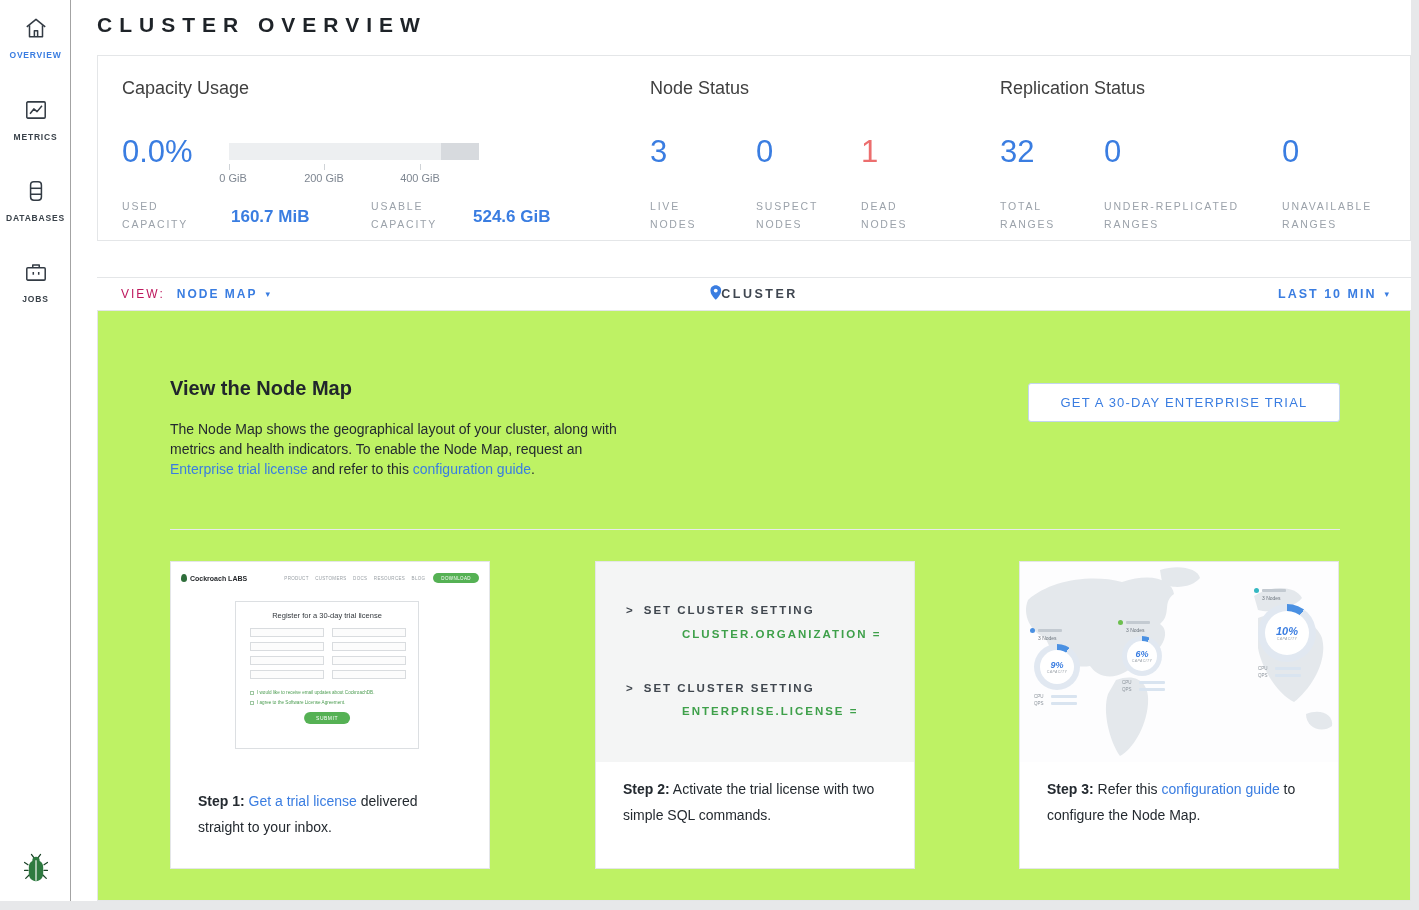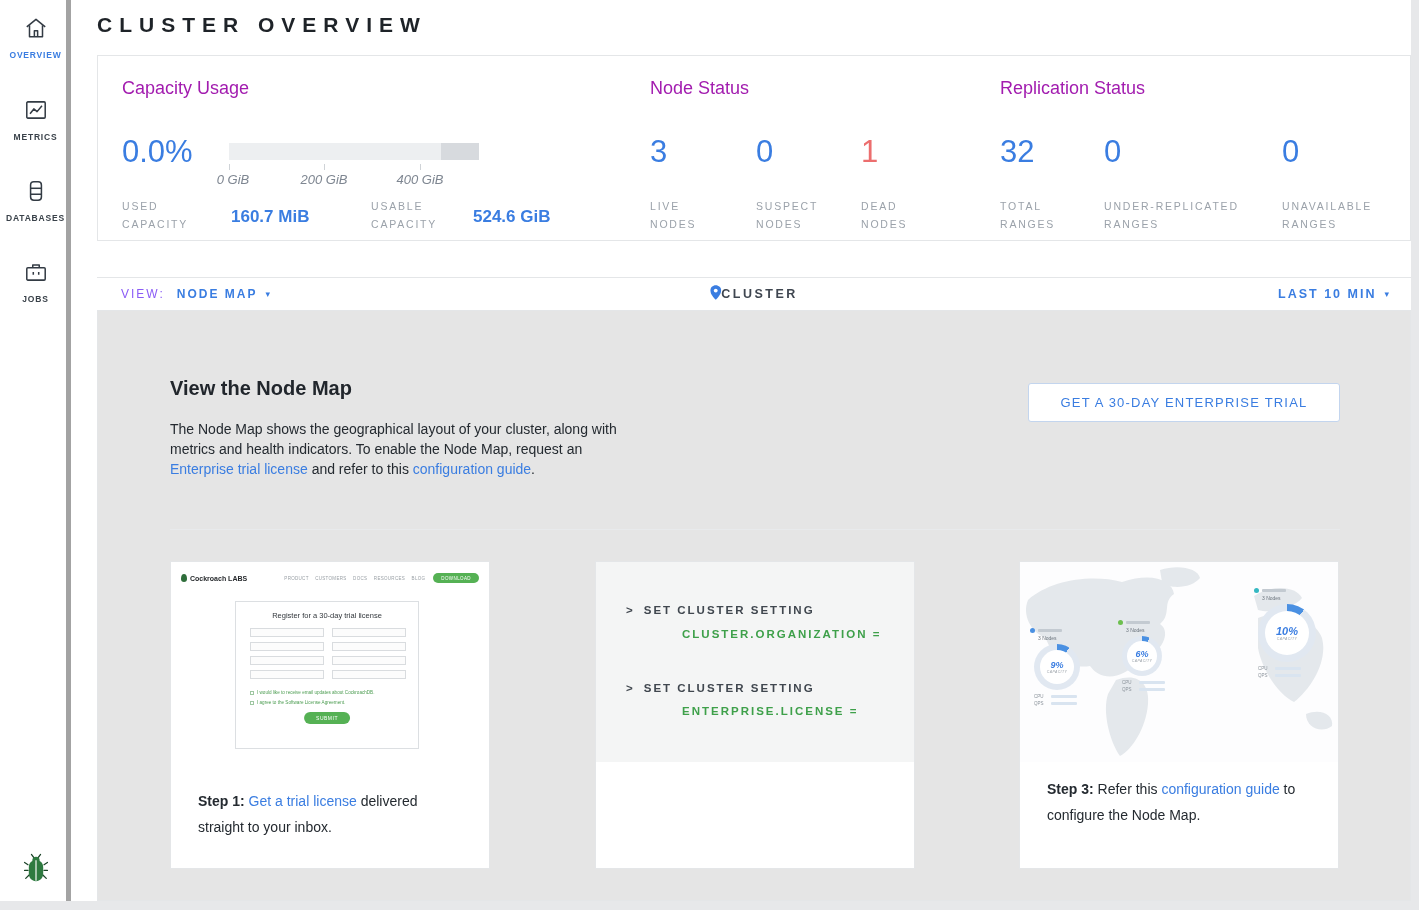--- a/index.html
+++ b/index.html
@@ -4,66 +4,66 @@
 <style>
   * { margin:0; padding:0; box-sizing:border-box; }
   html,body { width:1419px; height:910px; }
   body {
     font-family:"Liberation Sans","DejaVu Sans",sans-serif;
     background:#e7e8ea; color:#242a30; overflow:hidden; position:relative;
   }
   .app { position:absolute; left:0; top:0; width:1411px; height:901px; background:#fff; }
 
   
-  .sidebar { position:absolute; left:0; top:0; width:71px; height:100%; background:#fff; border-right:5px solid #a3a3a3; }
+  .sidebar { position:absolute; left:0; top:0; width:71px; height:100%; background:#fff; border-right:1px solid #a3a3a3; }
   .nav-item { position:absolute; left:0; width:71px; text-align:center; cursor:pointer; }
   .nav-item .nav-label { display:block; font-size:8.5px; letter-spacing:.8px; color:#3a424a; font-weight:700; margin-top:5px; }
   .nav-item.active .nav-label { color:#3a7de1; }
   .ni-overview{top:15px} .ni-metrics{top:97px} .ni-databases{top:178px} .ni-jobs{top:259px}
   .sidebar-logo { position:absolute; left:0; bottom:14px; width:71px; text-align:center; cursor:pointer; }
 
   
   .main-title { position:absolute; left:97px; top:13px; font-size:21px; font-weight:700; letter-spacing:7px; color:#1e2328; }
 
   
   .summary-card { position:absolute; left:97px; top:55px; width:1314px; height:186px; border:1px solid #e4e6e8; background:#fff; }
-  .sec-title { position:absolute; top:22px; font-size:18px; font-weight:500; color:#a21caf; }
+  .sec-title { position:absolute; top:22px; font-size:18px; font-weight:500; color:#404040; }
   .st-cap{left:24px} .st-node{left:552px} .st-rep{left:902px}
   .big { position:absolute; top:78px; font-size:31px; font-weight:400; color:#3a7de1; }
   .big.red { color:#ec6e6e; }
   .b-pct{left:24px} .b-live{left:552px} .b-suspect{left:658px} .b-dead{left:763px}
   .b-total{left:902px} .b-under{left:1006px} .b-unavail{left:1184px}
   .mini-label { position:absolute; top:141px; font-size:10.5px; letter-spacing:1.8px; color:#9ba2aa; line-height:18px; font-weight:500; }
   .mini-label span { display:block; white-space:nowrap; }
   .ml-used{left:24px} .ml-usable{left:273px} .ml-live{left:552px} .ml-suspect{left:658px} .ml-dead{left:763px}
   .ml-total{left:902px} .ml-under{left:1006px} .ml-unavail{left:1184px}
   .stat-value { position:absolute; top:151px; font-size:17px; color:#3a7de1;font-weight:bold; }
   .sv-used{left:133px} .sv-usable{left:375px}
 
   .gauge { position:absolute; left:131px; top:87px; width:250px; height:17px; background:#edeff1; }
   .gauge-end { position:absolute; right:0; top:0; width:38px; height:17px; background:#d7dade; }
   .gtick { position:absolute; top:21px; width:1px; height:6px; background:#cfd3d7; }
   .gt0{left:0} .gt200{left:95px} .gt400{left:191px}
-  .glabel { position:absolute; top:29px; font-size:13px; color:#7e8691; transform:translateX(-50%); white-space:nowrap;font-style:italic; }
+  .glabel { position:absolute; top:29px; font-size:11px; color:#7e8691; transform:translateX(-50%); white-space:nowrap; }
   .gl0{left:4px} .gl200{left:95px} .gl400{left:191px}
 
   
   .viewbar { position:absolute; left:97px; top:277px; width:1314px; height:34px; background:#fff;
              border-top:1px solid #e4e6e8; border-bottom:1px solid #e4e6e8; }
   .vb-left { position:absolute; left:24px; top:0; height:100%; display:flex; align-items:center; gap:12px; }
-  .vb-label { font-size:12px; letter-spacing:2px; color:#8b5cf6; }
+  .vb-label { font-size:12px; letter-spacing:2px; color:#be185d; }
   .vb-value { font-size:12px; letter-spacing:2px; color:#3a7de1; font-weight:600; display:flex; align-items:center; gap:8px; cursor:pointer; }
   .caret { font-size:9px; color:#3a7de1; line-height:1; }
   .vb-center { position:absolute; left:50%; transform:translateX(-50%); top:0; height:100%; display:flex; align-items:center; }
   .vb-cluster { font-size:12.5px; letter-spacing:2.5px; color:#3f4650; font-weight:600; }
   .vb-right { position:absolute; right:22px; top:0; height:100%; display:flex; align-items:center; gap:8px; cursor:pointer; }
   .vb-time { font-size:12.5px; letter-spacing:2px; color:#3a7de1; font-weight:600; }
 
   
-  .panel { position:absolute; left:97px; top:311px; width:1314px; height:590px; background:#e5e5e5;
+  .panel { position:absolute; left:97px; top:311px; width:1314px; height:590px; background:#bef264;
            border:1px solid #e4e6e8; border-top:none; }
   .panel-heading { position:absolute; left:72px; top:66px; font-size:20px; font-weight:600; color:#21262c; }
   .panel-para { position:absolute; left:72px; top:108px; width:468px; font-size:14px; line-height:20px; color:#242a30; }
   .link { color:#3a7de1; text-decoration:none; cursor:pointer; }
   .trial-btn { position:absolute; left:930px; top:72px; width:312px; height:39px; border:1px solid #c3d5ee; border-radius:3px;
                background:#fff; color:#3a7de1; font-size:13px; letter-spacing:1.2px; font-weight:500;
                display:flex; align-items:center; justify-content:center; cursor:pointer; font-family:inherit; }
   .divider { position:absolute; left:72px; top:218px; width:1170px; height:1px; background:#e8eaec; }
 
   
@@ -331,20 +331,24 @@
             <span>CLUSTER.ORGANIZATION =</span>
           </div>
         <div class="code-line cl3">
           <span>&gt;</span>
           <span>SET CLUSTER SETTING</span>
         </div>
         <div class="code-line cl4 code-green">
             <span>ENTERPRISE.LICENSE =</span>
           </div>
       </div>
+      <div class="card-caption">
+        <span class="cap-label">Step 2:</span>
+        <span>Activate the trial license with two simple SQL commands.</span>
+      </div>
     </div>
 
     <div class="step-card sc3">
       <div class="card-media map-media">
         <svg class="map-svg" width="318" height="200" viewBox="0 0 318 200">
           <g fill="#e4e8ec">
             <path d="M140,8 C158,2 178,6 180,16 C172,26 150,28 142,20 Z"></path>
             <path d="M8,38 C30,18 72,12 102,20 C132,10 152,18 154,32 C142,40 152,52 140,62 C152,70 142,92 120,98 C100,120 80,118 70,104 C50,108 30,92 26,76 C10,70 2,52 8,38 Z"></path>
             <path d="M96,118 C118,110 130,122 128,142 C126,166 112,188 100,194 C90,180 82,150 88,132 Z"></path>
             <path d="M234,34 C252,22 276,24 282,36 C274,46 252,52 238,48 Z"></path>

